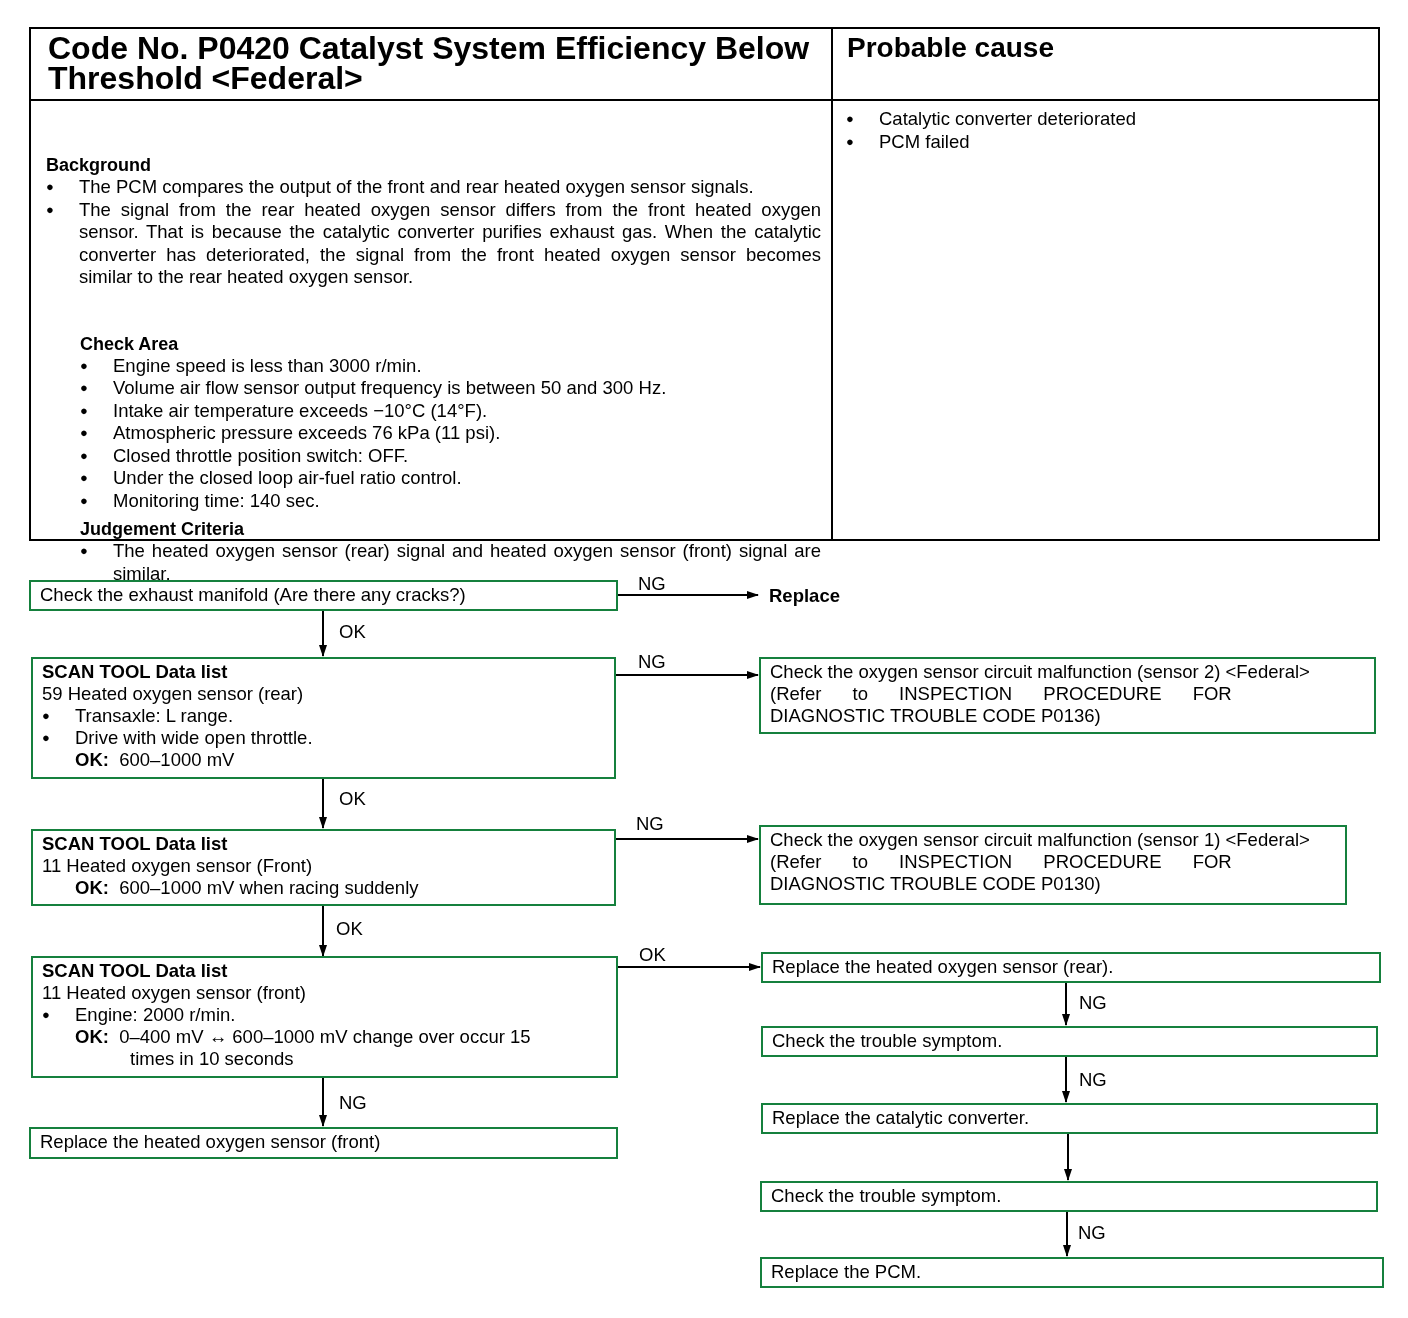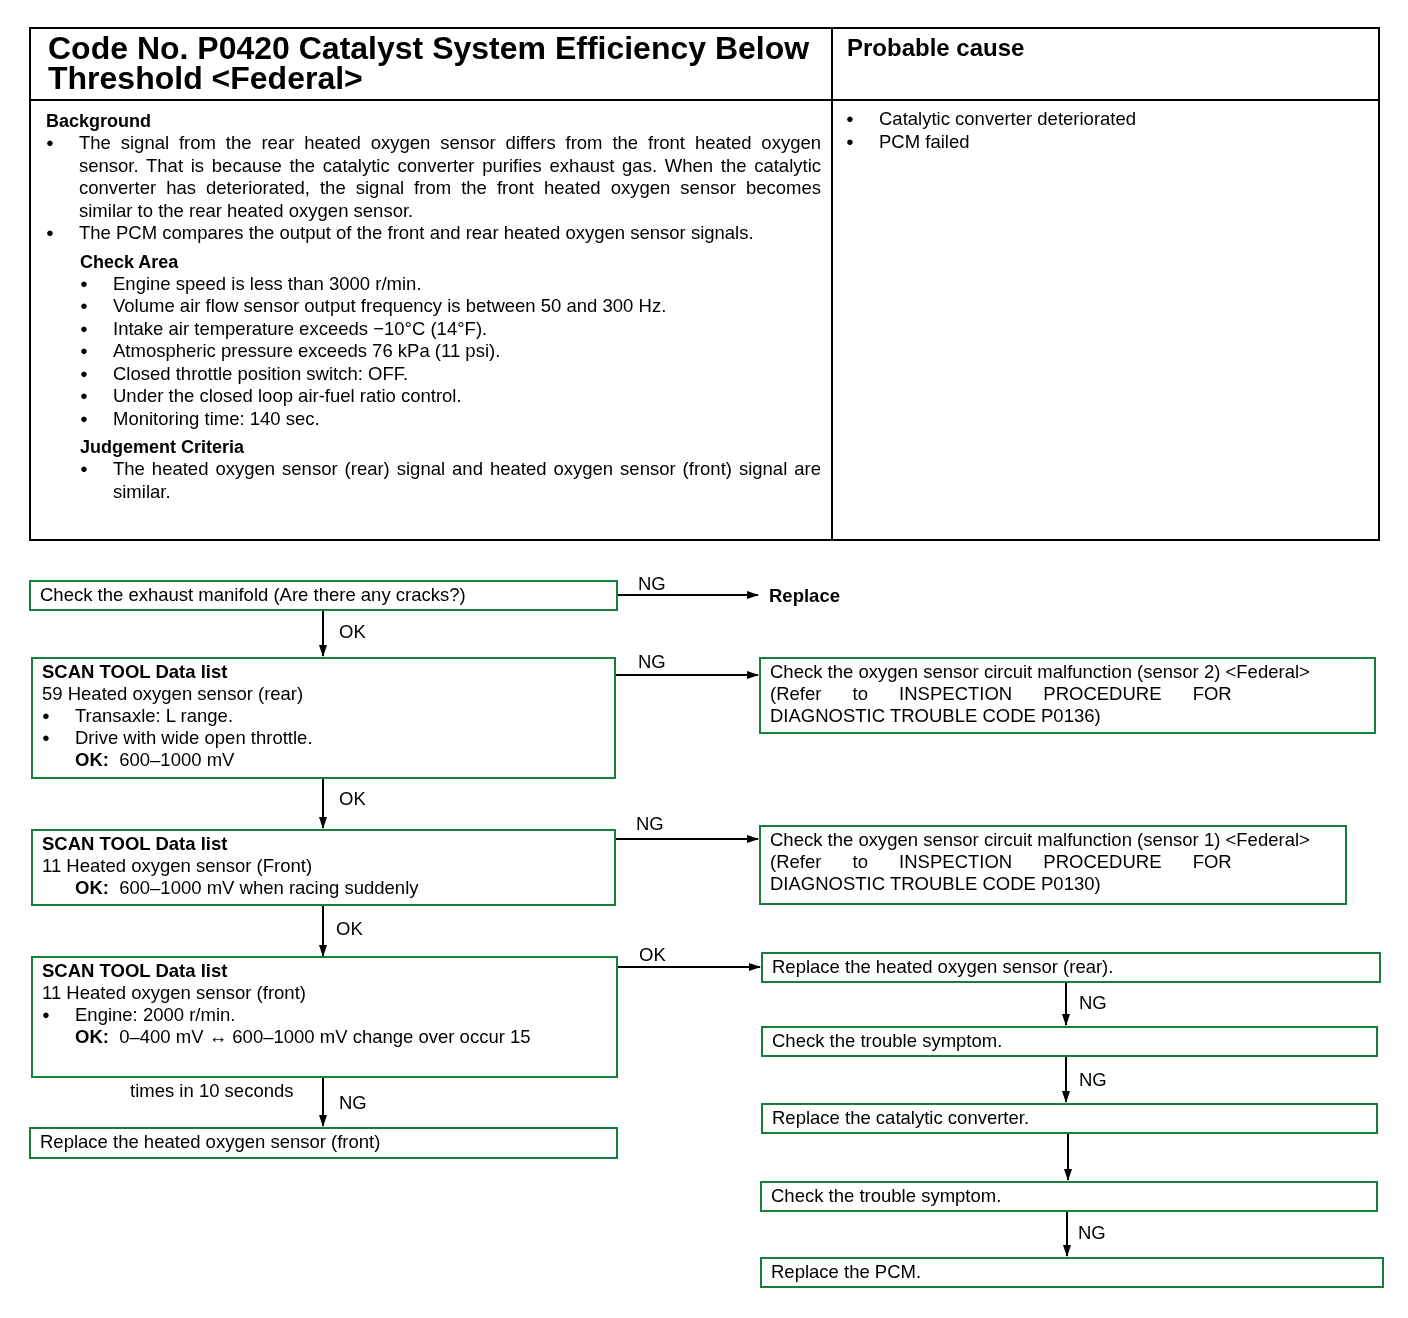--- a/index.html
+++ b/index.html
@@ -3,44 +3,44 @@
 <meta charset="utf-8">
 <style>
   html, body { margin:0; padding:0; background:#fff; }
   body { width:1408px; height:1318px; position:relative; overflow:hidden;
          font-family:"Liberation Sans", sans-serif; color:#000; }
   .abs { position:absolute; box-sizing:border-box; }
   .hdr-table { left:29px; top:27px; width:1351px; height:514px; border:2.5px solid #000; }
   .vdiv { left:831px; top:27px; width:2px; height:514px; background:#000; }
   .hdiv { left:29px; top:99px; width:1351px; height:2px; background:#000; }
   .title { left:48px; top:33px; width:770px; font-size:32px; font-weight:bold; line-height:30px; }
-  .pc-title { left:847px; top:33px; font-size:24px; font-weight:bold; line-height:30px; }
-  .sec { font-size:18px; font-weight:bold; line-height:22px; }
+  .pc-title { left:847px; top:33px; font-size:28px; font-weight:bold; line-height:30px; }
+  .sec { font-size:18px; font-weight:bold; line-height:22px;margin-top:44px; }
   .txt { font-size:18.5px; line-height:22.5px; }
   .bul { position:relative; padding-left:33px; }
   .bul::before { content:"●"; position:absolute; left:0; top:0; font-size:13px; }
   .box { border:2px solid #15803d; background:#fff; padding:2px 9px; font-size:18.5px; line-height:22px; }
   .bold { font-weight:bold; }
   .lbl { font-size:18.5px; }
   svg.lines { position:absolute; left:0; top:0; }
 </style>
 </head>
 <body>
 
 <div class="abs hdr-table"></div>
 <div class="abs vdiv"></div>
 <div class="abs hdiv"></div>
 
 <div class="abs title">Code No. P0420 Catalyst System Efficiency Below Threshold &lt;Federal&gt;</div>
 <div class="abs pc-title">Probable cause</div>
 
 <div class="abs" style="left:46px; top:110px; width:775px;">
   <div class="sec">Background</div>
+  <div class="txt bul">The PCM compares the output of the front and rear heated oxygen sensor signals.</div>
   <div class="txt bul" style="text-align:justify;">The signal from the rear heated oxygen sensor differs from the front heated oxygen sensor. That is because the catalytic converter purifies exhaust gas.  When the catalytic converter has deteriorated, the signal from the front heated oxygen sensor becomes similar to the rear heated oxygen sensor.</div>
-  <div class="txt bul">The PCM compares the output of the front and rear heated oxygen sensor signals.</div>
   <div style="padding-left:34px; margin-top:6px;">
     <div class="sec">Check Area</div>
     <div class="txt bul">Engine speed is less than 3000 r/min.</div>
     <div class="txt bul">Volume air flow sensor output frequency is between 50 and 300 Hz.</div>
     <div class="txt bul">Intake air temperature exceeds −10°C (14°F).</div>
     <div class="txt bul">Atmospheric pressure exceeds 76 kPa (11 psi).</div>
     <div class="txt bul">Closed throttle position switch: OFF.</div>
     <div class="txt bul">Under the closed loop air-fuel ratio control.</div>
     <div class="txt bul">Monitoring time: 140 sec.</div>
     <div class="sec" style="margin-top:6px;">Judgement Criteria</div>
@@ -122,21 +122,21 @@
   <div>DIAGNOSTIC TROUBLE CODE P0130)</div>
 </div>
 <div class="abs lbl" style="left:336px; top:918px;">OK</div>
 
 <div class="abs box" style="left:31px; top:956px; width:587px; height:122px;">
   <div class="bold">SCAN TOOL Data list</div>
   <div>11 Heated oxygen sensor (front)</div>
   <div class="bul">Engine: 2000 r/min.</div>
   <div style="padding-left:33px; position:relative;">
     <span class="bold">OK:</span>&nbsp;&nbsp;<span>0–400 mV ↔ 600–1000 mV change over occur 15</span>
-    <div style="padding-left:55px;margin-top:32px;">times in 10 seconds</div>
+    <div style="padding-left:55px;">times in 10 seconds</div>
   </div>
 </div>
 <div class="abs lbl" style="left:639px; top:944px;">OK</div>
 <div class="abs lbl" style="left:339px; top:1092px;">NG</div>
 
 <div class="abs box" style="left:29px; top:1127px; width:589px; height:32px;">
   <span>Replace the heated oxygen sensor (front)</span>
 </div>
 
 <div class="abs box" style="left:761px; top:952px; width:620px; height:31px;">

